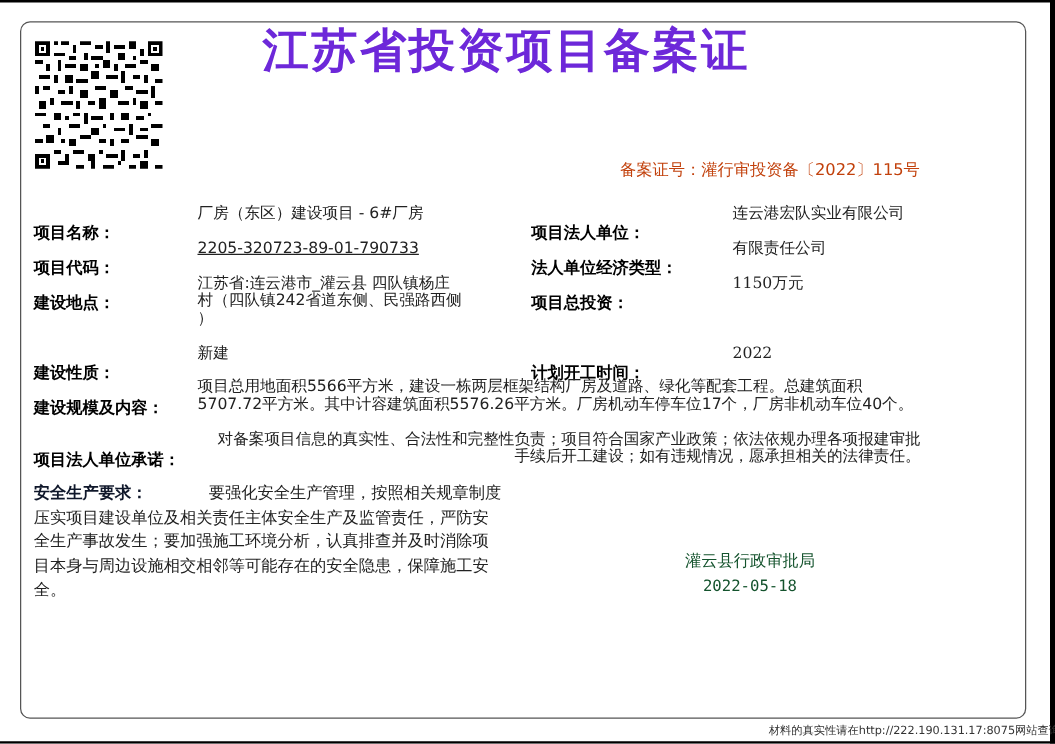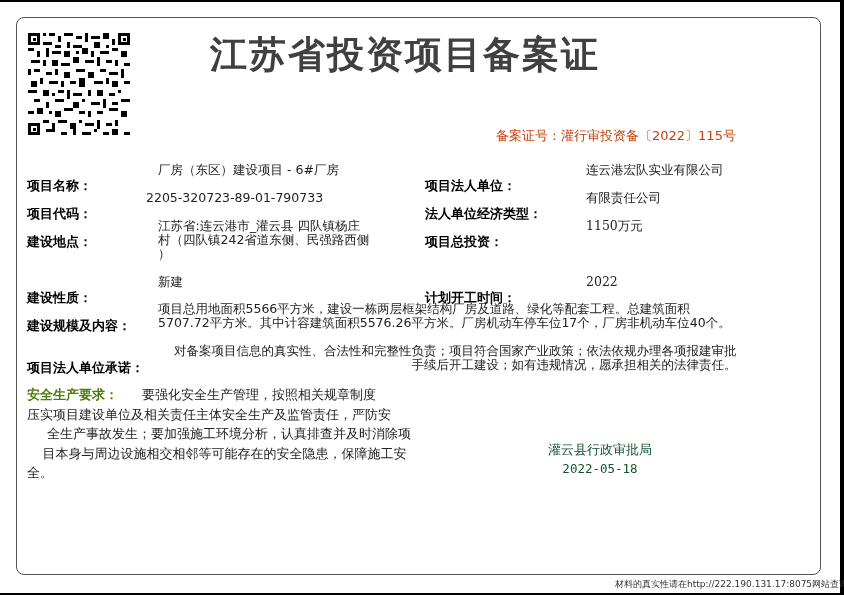--- a/index.html
+++ b/index.html
@@ -17,23 +17,23 @@
     position: absolute; left: 16px; top: 17px; width: 805px; height: 558px;
     border: 1.5px solid #555; border-radius: 8px; box-sizing: border-box;
   }
   .qr {
     position: absolute; left: 28px; top: 33px; width: 102px; height: 102px;
     background: #fff;
   }
   .qr svg { width: 102px; height: 102px; display: block; }
 
   .title {
-    position: absolute; left: 180px; top: 30px; width: 450px; text-align: center;
+    position: absolute; left: 180px; top: 16px; width: 450px; text-align: center;
     font-family: "DejaVu Serif", "Liberation Serif", serif;
-    font-size: 37px; font-weight: bold; letter-spacing: 2px; color: #404040;
+    font-size: 37px; font-weight: bold; letter-spacing: 2px; color: #6d28d9;
   }
   .record-no {
     position: absolute; left: 496px; top: 127px; font-size: 13px; color: #c2410c;
     white-space: nowrap;
   }
 
   .label {
     position: absolute; font-weight: bold; font-size: 13px; color: #000; white-space: nowrap;
     font-family: "DejaVu Sans", sans-serif;
     margin-top: 15px;
@@ -41,21 +41,21 @@
   .value {
     position: absolute; font-size: 12.5px; color: #222; line-height: 14px;
     font-family: "DejaVu Sans", sans-serif;
   }
   .value.serif { font-family: "DejaVu Serif", "Liberation Serif", serif; }
 
   .safety {
     position: absolute; left: 27px; top: 385px; width: 395px;
     font-size: 13px; line-height: 19.5px; color: #222;
   }
-  .safety .s-label { font-weight: bold; color: #4d7c0f; margin-right: 24px; text-align: right; }
+  .safety .s-label { font-weight: bold; color: #0f172a; margin-right: 49px; text-align: right; }
 
   .issuer {
     position: absolute; left: 540px; top: 440px; width: 120px; text-align: center;
     font-size: 13px; line-height: 19px; color: #14532d;
   }
   .footer-note {
     position: absolute; left: 615px; top: 578px; font-size: 9px; color: #333; white-space: nowrap;
   }
 </style>
 </head>
@@ -186,21 +186,21 @@
   </svg>
 </div>
 
 <div class="title">江苏省投资项目备案证</div>
 <div class="record-no">备案证号：灌行审投资备〔2022〕115号</div>
 
 <div class="label" style="left:27px; top:162px;">项目名称：</div>
 <div class="value" style="left:158px; top:163px;">厂房（东区）建设项目 - 6#厂房</div>
 
 <div class="label" style="left:27px; top:190px;">项目代码：</div>
-<div class="value" style="left:146px; top:191px;">2205-320723-89-01-790733</div>
+<div class="value" style="left:158px; top:191px;text-decoration:underline;">2205-320723-89-01-790733</div>
 
 <div class="label" style="left:27px; top:218px;">建设地点：</div>
 <div class="value" style="left:158px; top:219px;">
   <div>江苏省:连云港市_灌云县 四队镇杨庄</div>
   <div>村（四队镇242省道东侧、民强路西侧</div>
   <div>）</div>
 </div>
 
 <div class="label" style="left:425px; top:162px;">项目法人单位：</div>
 <div class="value" style="left:586px; top:163px;">连云港宏队实业有限公司</div>
@@ -227,22 +227,22 @@
 <div class="value" style="left:174px; top:344px; white-space:nowrap;text-align:right;">
   <div>对备案项目信息的真实性、合法性和完整性负责；项目符合国家产业政策；依法依规办理各项报建审批</div>
   <div>手续后开工建设；如有违规情况，愿承担相关的法律责任。</div>
 </div>
 
 <div class="safety">
   <div style="white-space:nowrap;">
     <span class="s-label">安全生产要求：</span><span>要强化安全生产管理，按照相关规章制度</span>
   </div>
   <div style="white-space:nowrap;">压实项目建设单位及相关责任主体安全生产及监管责任，严防安</div>
-  <div style="white-space:nowrap;margin-left:20px;">全生产事故发生；要加强施工环境分析，认真排查并及时消除项</div>
-  <div style="white-space:nowrap;text-align:center;">目本身与周边设施相交相邻等可能存在的安全隐患，保障施工安</div>
+  <div style="white-space:nowrap;">全生产事故发生；要加强施工环境分析，认真排查并及时消除项</div>
+  <div style="white-space:nowrap;">目本身与周边设施相交相邻等可能存在的安全隐患，保障施工安</div>
   <div style="white-space:nowrap;">全。</div>
 </div>
 
 <div class="issuer">
   <div>灌云县行政审批局</div>
   <div class="serif" style="font-family:'DejaVu Sans Mono','Liberation Mono',monospace; font-size:12.5px;">2022-05-18</div>
 </div>
 
 <div class="footer-note">材料的真实性请在http://222.190.131.17:8075网站查询</div>
 

